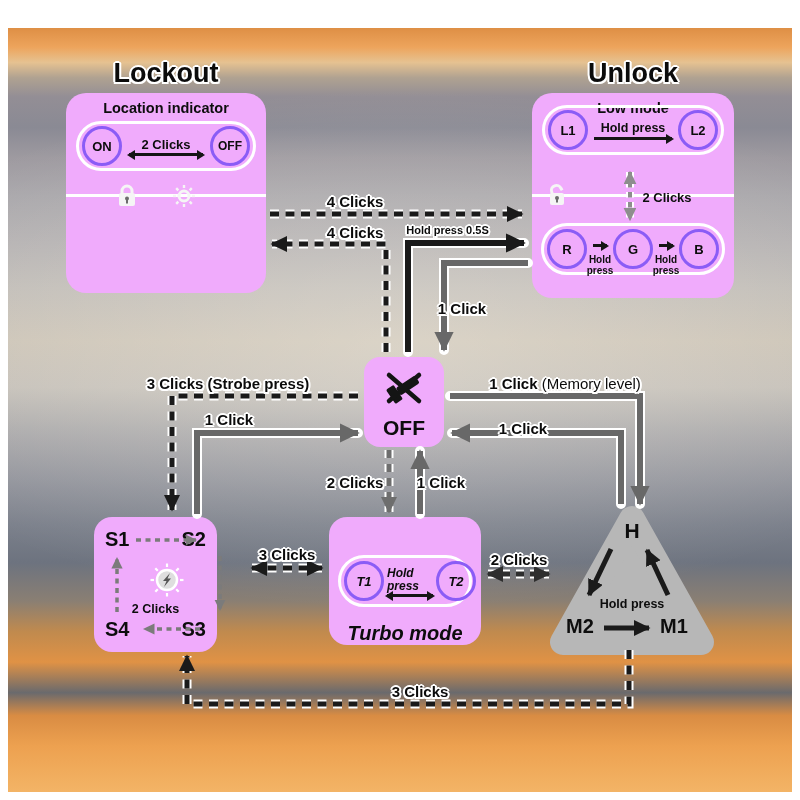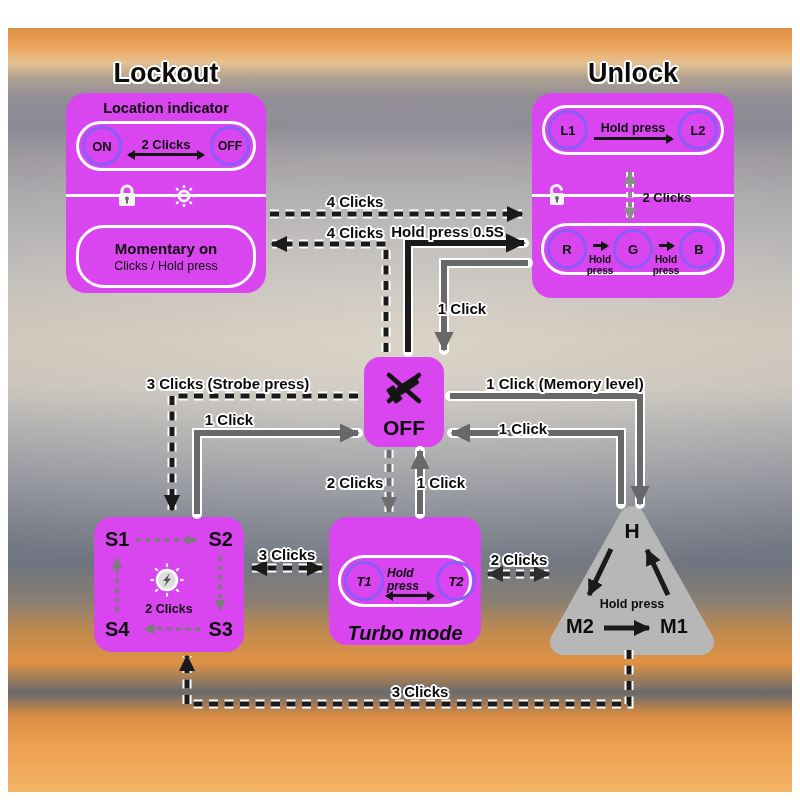--- a/index.html
+++ b/index.html
@@ -8,21 +8,21 @@
     background:
       radial-gradient(120% 55% at 50% 42%, rgba(255,250,238,0.30), rgba(255,255,255,0) 62%),
       linear-gradient(180deg,
         #de8f45 0%, #eda45c 2.5%, #e6c291 4.5%, #b0a291 6.5%,
         #938e95 9%, #8a8a94 13%, #9e9aa0 17%, #a9a7ab 22%,
         #b4b1b2 28%, #c0bcb7 34%, #cbc3b6 41%, #c4bfb8 47%,
         #a9a8aa 53%, #92949c 59%, #7b808b 65%, #6d737f 70%,
         #8a7f73 75%, #c08a4e 79%, #e09245 83%, #6a6a6d 87%,
         #d98c43 90%, #eda150 94%, #f3b466 100%);
   }
-  .panel{position:absolute;background:#d946ef;border-radius:20px;}
+  .panel{position:absolute;background:#f0abfc;border-radius:20px;}
   .ptext{position:absolute;left:0;right:0;text-align:center;font-weight:700;}
   .pill{position:absolute;border:3px solid #fff;border-radius:28px;display:flex;align-items:center;background:transparent;}
   .cnode{width:34px;height:34px;border:3px solid #8b5cf6;border-radius:50%;display:flex;align-items:center;justify-content:center;
     font-weight:700;font-size:13px;color:#0c0c0c;flex:none;margin:0 3px;}
   .pill-mid{flex:1;display:flex;flex-direction:column;align-items:center;justify-content:center;padding-top:2px;}
   .pill-action{font-size:13px;font-weight:700;line-height:1.05;}
   .harrow{position:relative;height:3px;background:#151515;margin-top:2px;}
   .harrow.head-r::after{content:"";position:absolute;right:-2px;top:50%;transform:translateY(-50%);
     border-top:5px solid transparent;border-bottom:5px solid transparent;border-left:8px solid #151515;}
   .harrow.head-l::before{content:"";position:absolute;left:-2px;top:50%;transform:translateY(-50%);
@@ -54,27 +54,24 @@
     <div class="ptext" style="top:7px;font-size:14.5px;">Location indicator</div>
     <div class="pill onoffpill" style="left:10px;right:10px;top:28px;height:44px;">
       <div class="cnode">ON</div>
       <div class="pill-mid">
         <div class="pill-action">2 Clicks</div>
         <div class="harrow head-l head-r"></div>
       </div>
       <div class="cnode" style="font-size:12px;">OFF</div>
     </div>
     <div class="divider" style="top:101px;"></div>
-    <div class="pill" style="left:10px;right:10px;top:132px;height:57px;flex-direction:column;justify-content:center;">
-      <div style="font-size:15px;font-weight:700;line-height:1.25;">Momentary on</div>
-      <div style="font-size:12.5px;line-height:1.15;">Clicks / Hold press</div>
-    </div>
   </div>
 
   <div class="panel" style="left:532px;top:93px;width:202px;height:205px;">
+    <div class="ptext" style="top:7px;font-size:14.5px;">Low mode</div>
     <div class="pill lowpill" style="left:10px;right:10px;top:12px;height:44px;">
       <div class="cnode">L1</div>
       <div class="pill-mid">
         <div class="pill-action" style="font-size:12.5px;">Hold press</div>
         <div class="harrow head-r"></div>
       </div>
       <div class="cnode">L2</div>
     </div>
     <div class="divider" style="top:101px;"></div>
     <div class="free" style="left:104px;top:97px;width:62px;font-size:13px;">2 Clicks</div>
@@ -90,21 +87,21 @@
         <div class="hp">Hold press</div>
       </div>
       <div class="cnode">B</div>
     </div>
   </div>
 
   <div class="panel" style="left:364px;top:357px;width:80px;height:90px;border-radius:16px;">
     <div class="ptext" style="bottom:7px;font-size:21px;">OFF</div>
   </div>
 
-  <div class="panel" style="left:94px;top:517px;width:150px;height:135px;border-radius:18px;">
+  <div class="panel" style="left:94px;top:517px;width:123px;height:135px;border-radius:18px;">
     <div class="corner" style="left:11px;top:11px;">S1</div>
     <div class="corner" style="right:11px;top:11px;">S2</div>
     <div class="corner" style="right:11px;bottom:11px;">S3</div>
     <div class="corner" style="left:11px;bottom:11px;">S4</div>
     <div class="ptext" style="bottom:36px;font-size:12.5px;">2 Clicks</div>
   </div>
 
   <div class="panel" style="left:329px;top:517px;width:152px;height:128px;border-radius:18px;font-style:italic;">
     <div class="pill turbopill" style="left:9px;right:9px;top:38px;height:46px;">
       <div class="cnode">T1</div>
@@ -249,24 +246,24 @@
     </g>
   </svg>
 
   <div class="free" style="left:612px;top:519px;width:40px;font-size:21px;">H</div>
   <div class="free" style="left:556px;top:615px;width:48px;font-size:20px;">M2</div>
   <div class="free" style="left:650px;top:615px;width:48px;font-size:20px;">M1</div>
   <div class="free" style="left:588px;top:597px;width:88px;font-size:12.5px;">Hold press</div>
 
   <div class="tlabel halo" style="left:305px;top:194px;width:100px;">4 Clicks</div>
   <div class="tlabel halo" style="left:305px;top:225px;width:100px;">4 Clicks</div>
-  <div class="tlabel halo" style="left:390px;top:224px;width:115px;font-size:15px;">Hold press 0.5S</div>
+  <div class="tlabel halo" style="left:390px;top:224px;width:115px;font-size:11px;">Hold press 0.5S</div>
   <div class="tlabel halo" style="left:430px;top:301px;width:64px;">1 Click</div>
   <div class="tlabel halo" style="left:112px;top:376px;width:232px;"><span>3 Clicks</span> <span style="font-weight:700;">(Strobe press)</span></div>
   <div class="tlabel halo" style="left:194px;top:412px;width:70px;">1 Click</div>
-  <div class="tlabel halo" style="left:450px;top:376px;width:230px;"><span>1 Click</span> <span style="font-weight:700;text-align:center;">(Memory level)</span></div>
+  <div class="tlabel halo" style="left:450px;top:376px;width:230px;"><span>1 Click</span> <span style="font-weight:400;text-align:center;">(Memory level)</span></div>
   <div class="tlabel halo" style="left:488px;top:421px;width:70px;">1 Click</div>
   <div class="tlabel halo" style="left:314px;top:475px;width:82px;">2 Clicks</div>
   <div class="tlabel halo" style="left:408px;top:475px;width:66px;">1 Click</div>
   <div class="tlabel halo" style="left:250px;top:547px;width:74px;">3 Clicks</div>
   <div class="tlabel halo" style="left:482px;top:552px;width:74px;">2 Clicks</div>
   <div class="tlabel halo" style="left:383px;top:684px;width:74px;">3 Clicks</div>
 </div>
 
 </body></html>

